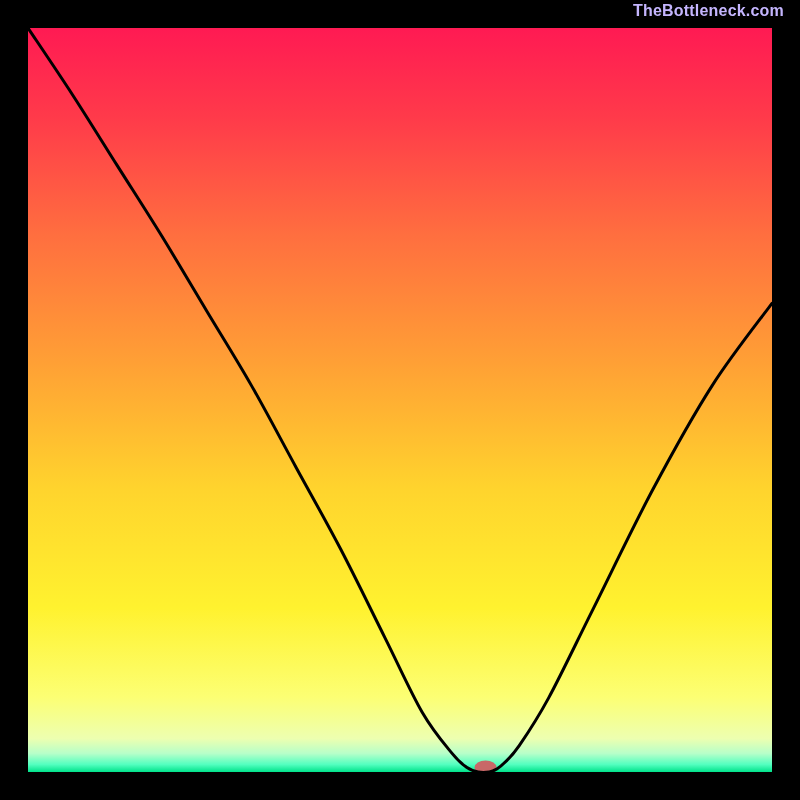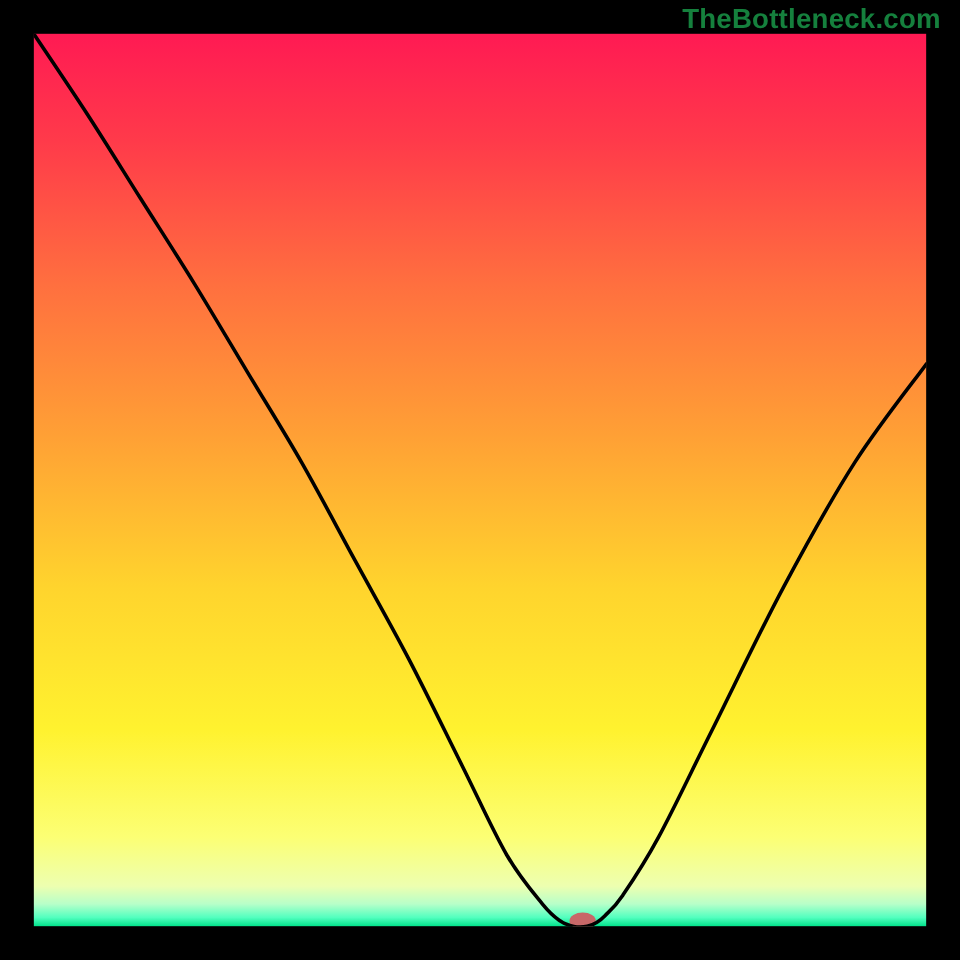--- a/index.html
+++ b/index.html
@@ -16,23 +16,23 @@
     top: 0;
     width: 800px;
     height: 800px;
     background: #000;
   }
   .watermark {
     position: absolute;
     top: 2px;
     right: 16px;
     font-family: Arial, Helvetica, sans-serif;
-    font-size: 23px;
+    font-size: 16px;
     font-weight: 600;
-    color: #15803d;
+    color: #c4b5fd;
     letter-spacing: 0.2px;
   }
   svg.plot {
     position: absolute;
     display: block;
   }
 </style>
 </head>
 <body>
 

